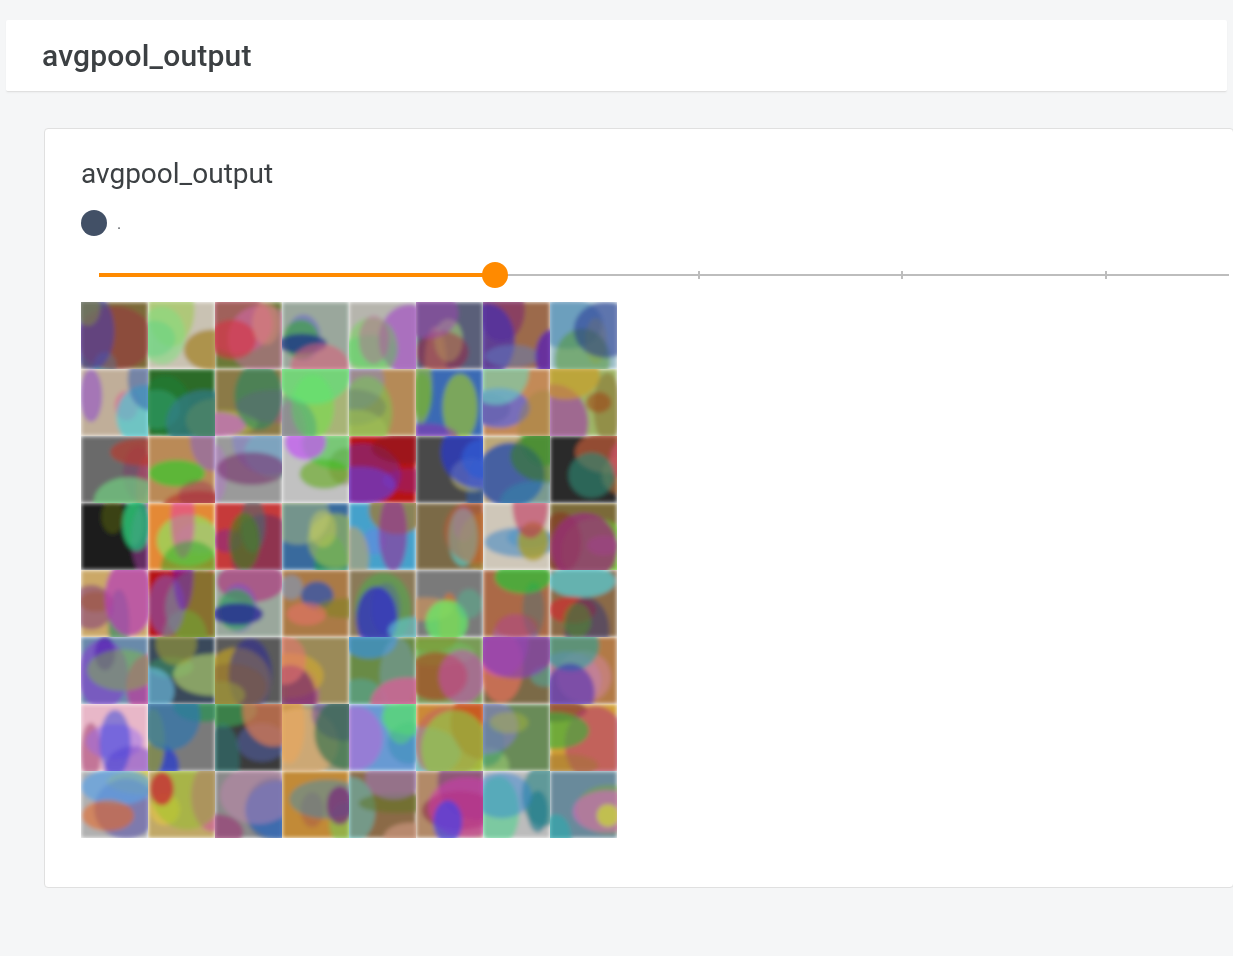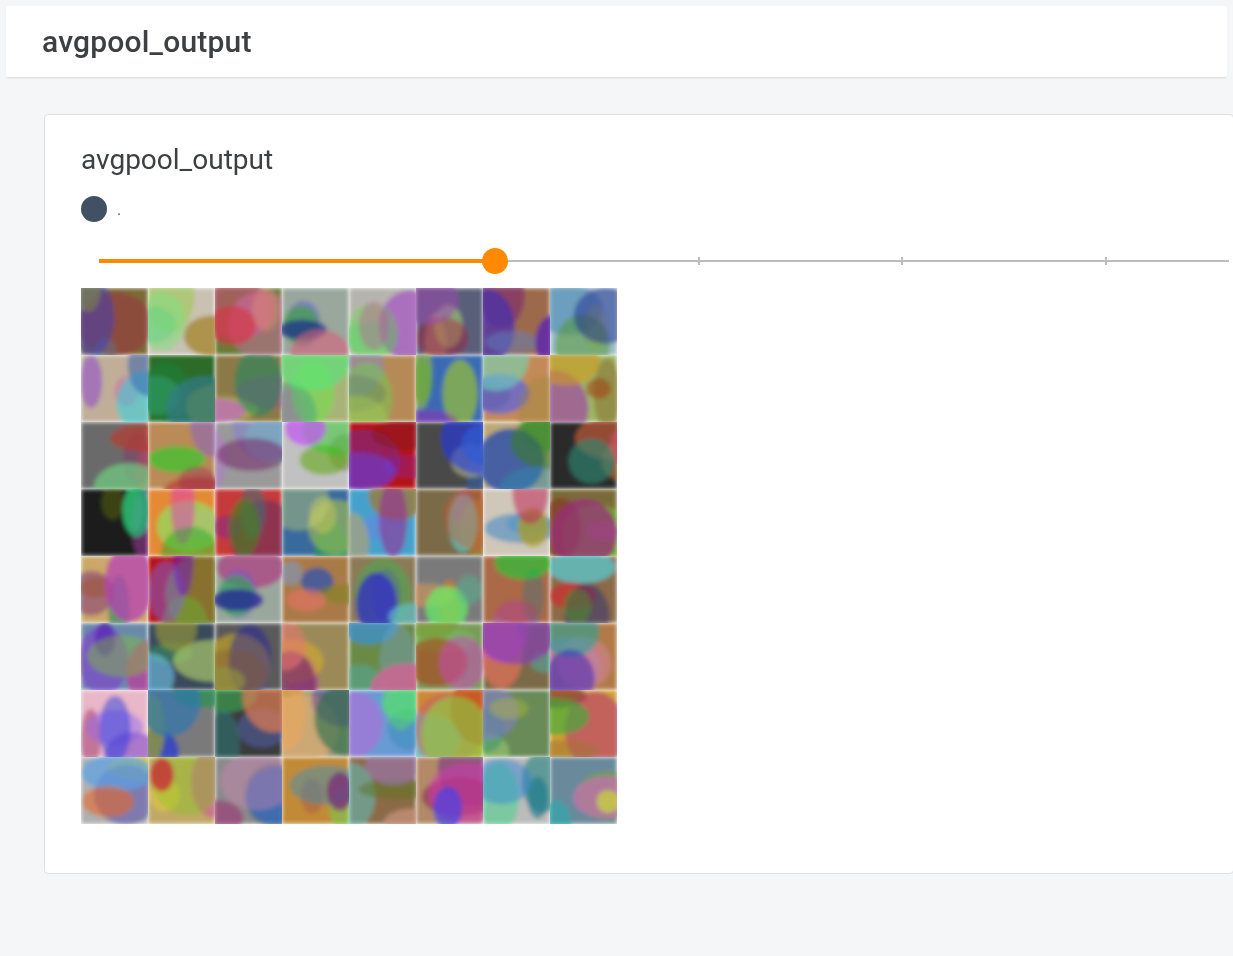--- a/index.html
+++ b/index.html
@@ -6,21 +6,21 @@
   body {
     font-family: "Roboto", "Helvetica Neue", Arial, sans-serif;
     background: #f5f6f7;
     color: #3c4043;
     width: 1233px;
     height: 956px;
     overflow: hidden;
   }
   .outer {
     background: #f5f6f7;
-    padding-top: 6px;
+    padding-top: 20px;
   }
   .header-bar {
     background: #ffffff;
     border: 1px solid #e0e0e0;
     border-left: none;
     border-right: none;
     border-top: none;
     margin: 0 6px 0 6px;
     padding: 18px 0 18px 36px;
     box-shadow: 0 1px 2px rgba(0,0,0,0.04);

